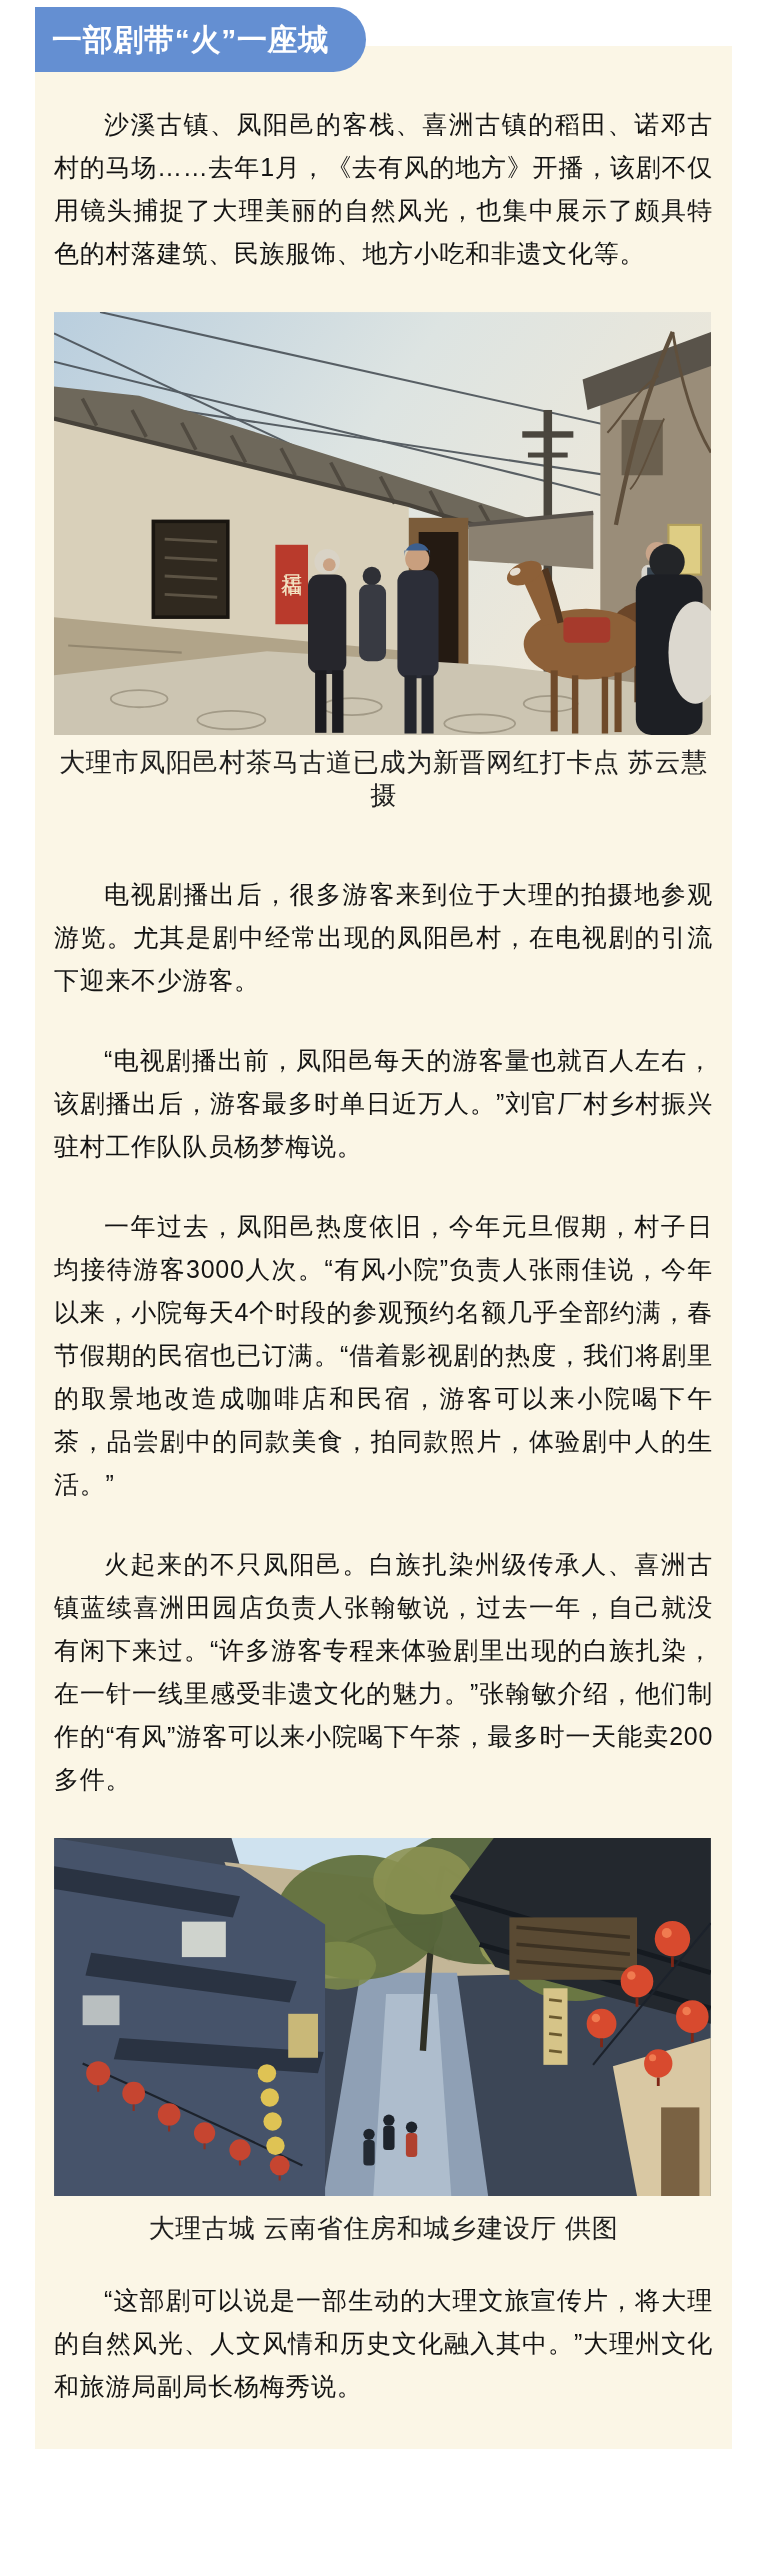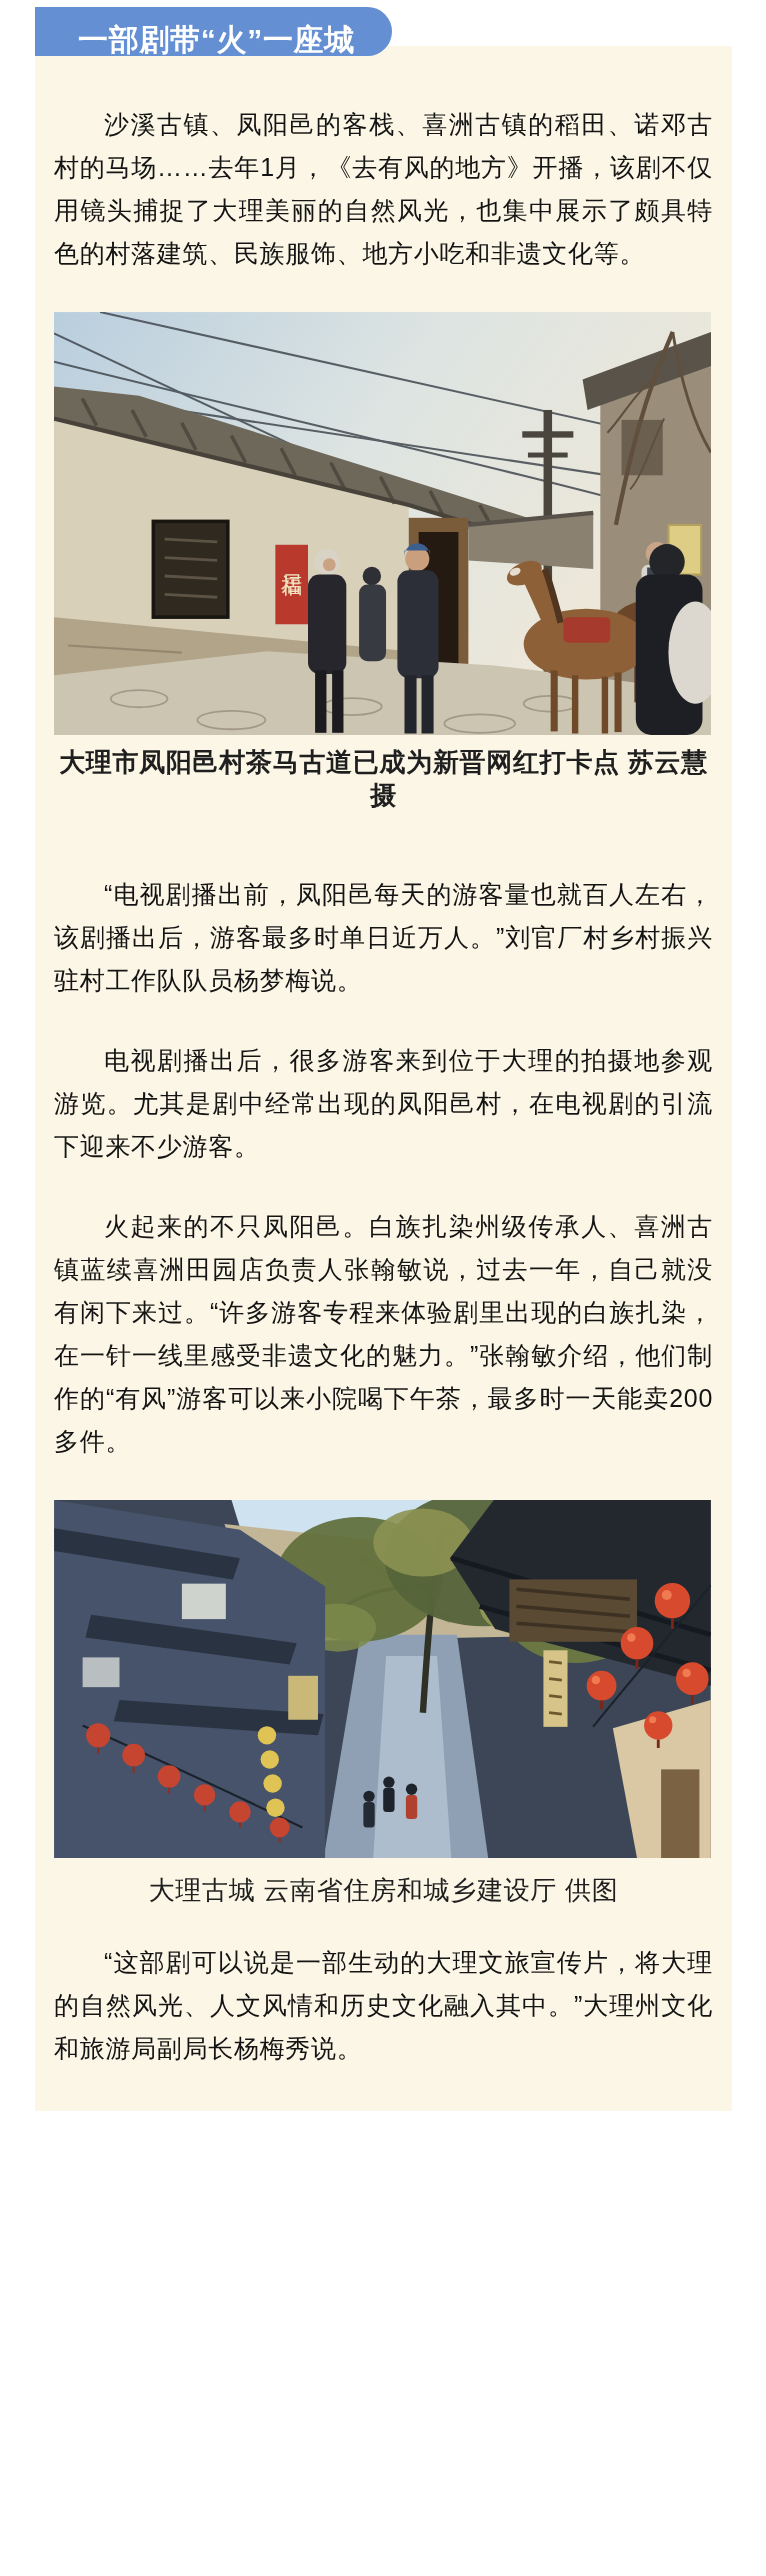--- a/index.html
+++ b/index.html
@@ -11,41 +11,41 @@
   .card{
     position:relative;
     margin:46px 35px 0 35px;
     background:#fbf6e6;
     padding:57px 19px 4.3px 19px;
     box-sizing:border-box;
   }
   .badge{
     position:absolute;
     left:0;top:-39px;
-    height:49px;line-height:65px;
+    height:65px;line-height:65px;
     background:#648fd2;color:#ffffff;
     font-size:30px;font-weight:bold;letter-spacing:0.7px;
-    padding:0 37px 0 43px;
+    padding:0 37px 0 17px;
     border-radius:0 33px 33px 0;
     white-space:nowrap;
   }
   p.body{
     margin:0 0 37px 0;
     font-size:25px;line-height:43px;letter-spacing:0.7px;
     color:#141414;
     text-align:justify;text-indent:2em;
     text-justify:inter-ideograph;
   }
   figure{margin:0;padding:0;}
   .photo{display:block;width:657px;}
   .figcap{
     font-size:26px;line-height:33px;color:#1f1f1f;
     text-align:center;letter-spacing:0.7px;
   }
-  .fig1 .figcap{margin:11.4px 0 61px 0;font-weight:bold;}
+  .fig1 .figcap{margin:11.4px 0 61px 0;}
   .fig2{margin-top:30px;}
   .fig2 .figcap{margin:15.6px 0 34px 0;}
 </style>
 </head>
 <body>
 
 <div class="page">
   <div class="card">
 
     <div class="badge">一部剧带“火”一座城</div>
@@ -155,22 +155,23 @@
         </g>
         <g>
           <circle cx="864" cy="352" r="25" fill="#232528"></circle>
           <rect x="820" y="370" width="94" height="226" rx="22" fill="#1d1f24"></rect>
           <ellipse cx="904" cy="480" rx="38" ry="72" fill="#dcd8cf"></ellipse>
         </g>
       </svg>
       <figcaption class="figcap">大理市凤阳邑村茶马古道已成为新晋网红打卡点 苏云慧 摄</figcaption>
     </figure>
 
+    <p class="body">电视剧播出后，很多游客来到位于大理的拍摄地参观游览。尤其是剧中经常出现的凤阳邑村，在电视剧的引流下迎来不少游客。</p>
     <p class="body">“电视剧播出前，凤阳邑每天的游客量也就百人左右，该剧播出后，游客最多时单日近万人。”刘官厂村乡村振兴驻村工作队队员杨梦梅说。</p>
-    <p class="body">电视剧播出后，很多游客来到位于大理的拍摄地参观游览。尤其是剧中经常出现的凤阳邑村，在电视剧的引流下迎来不少游客。</p>
+    <p class="body">一年过去，凤阳邑热度依旧，今年元旦假期，村子日均接待游客3000人次。“有风小院”负责人张雨佳说，今年以来，小院每天4个时段的参观预约名额几乎全部约满，春节假期的民宿也已订满。“借着影视剧的热度，我们将剧里的取景地改造成咖啡店和民宿，游客可以来小院喝下午茶，品尝剧中的同款美食，拍同款照片，体验剧中人的生活。”</p>
     <p class="body">火起来的不只凤阳邑。白族扎染州级传承人、喜洲古镇蓝续喜洲田园店负责人张翰敏说，过去一年，自己就没有闲下来过。“许多游客专程来体验剧里出现的白族扎染，在一针一线里感受非遗文化的魅力。”张翰敏介绍，他们制作的“有风”游客可以来小院喝下午茶，最多时一天能卖200多件。</p>
 
     <figure class="fig2">
       <svg class="photo" width="657" height="358" viewBox="0 0 926 505" xmlns="http://www.w3.org/2000/svg">
         <rect width="926" height="505" fill="#3c4656"></rect>
         <polygon points="250,0 730,0 706,142 296,150" fill="#cfe2ef"></polygon>
         <g>
           <polygon points="240,34 500,62 710,42 686,192 298,200" fill="#c3b697"></polygon>
           <path d="M300,90 L420,160 M430,80 L560,170 M560,70 L660,160" stroke="#a99c7f" stroke-width="10" fill="none" opacity="0.7"></path>
         </g>

